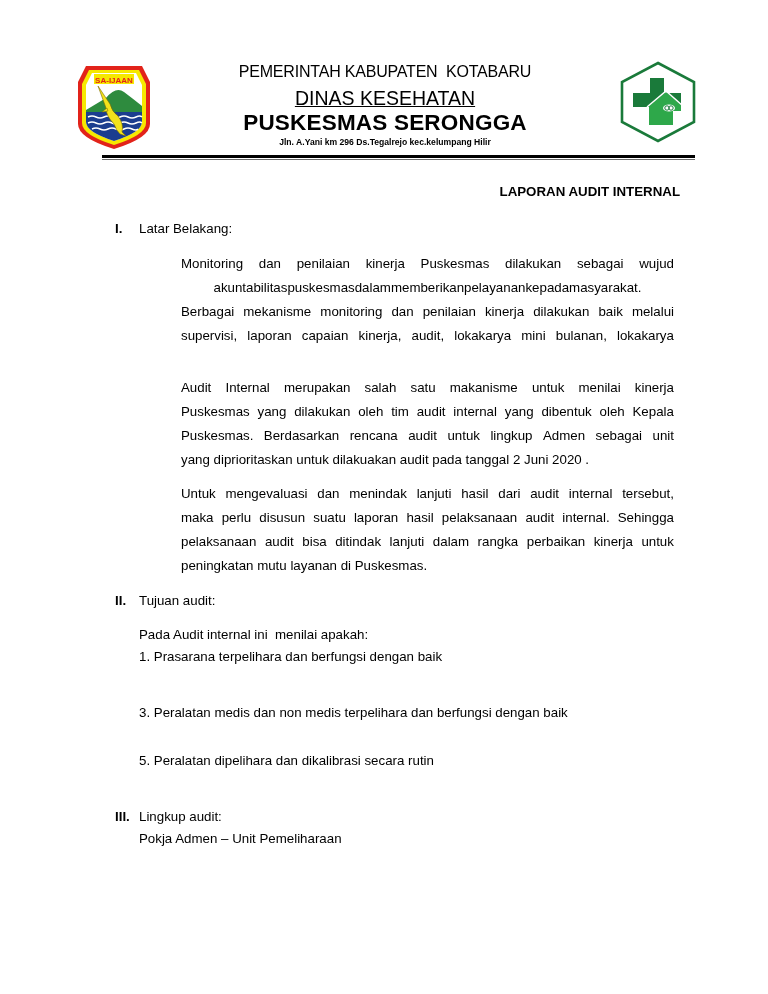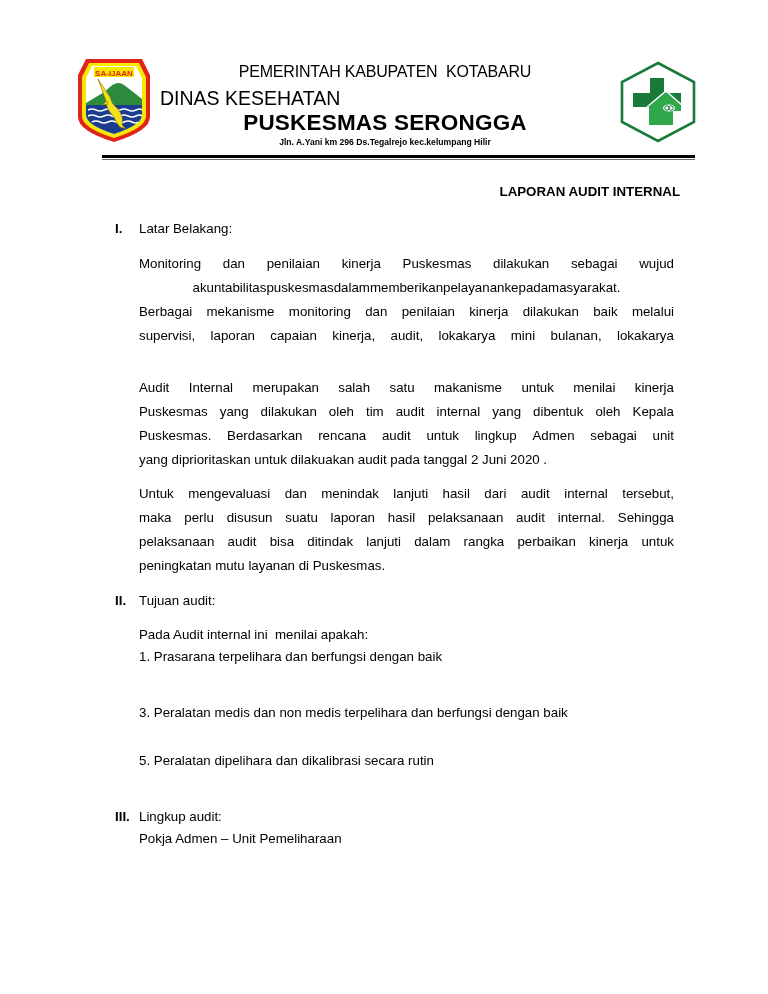--- a/index.html
+++ b/index.html
@@ -17,21 +17,21 @@
     }
     .page {
       position: absolute;
       left: 0; top: 0;
       width: 768px; height: 994px;
       background: #ffffff;
     }
     
     .logo-left {
       position: absolute;
-      left: 76px; top: 57px;
+      left: 76px; top: 64px;
       width: 76px; height: 86px;
     }
     .logo-right {
       position: absolute;
       left: 619px; top: 61px;
       width: 78px; height: 82px;
     }
     .lh-line1 {
       position: absolute;
       left: 160px; width: 450px;
@@ -39,23 +39,24 @@
       text-align: center;
       font-size: 16px;
       line-height: 28px;
       letter-spacing: -0.2px;
       white-space: pre;
     }
     .lh-line2 {
       position: absolute;
       left: 160px; width: 450px;
       top: 86px;
-      text-align: left;
+      text-align: center;
       font-size: 19.5px;
       line-height: 24px;
+      text-decoration: underline;
     }
     .lh-line3 {
       position: absolute;
       left: 160px; width: 450px;
       top: 109px;
       text-align: center;
       font-size: 22.5px;
       font-weight: bold;
       line-height: 28px;
       letter-spacing: 0.2px;
@@ -110,20 +111,21 @@
       width: 535px;
       font-size: 13.3px;
     }
     .para .ln {
       display: block;
       height: 24px;
       line-height: 16px;
       text-align: justify;
       text-align-last: justify;
       white-space: nowrap;
+      margin-left: 42px;
     }
     .para .ln.last {
       text-align-last: left;
     }
     .plain {
       position: absolute;
       left: 139px;
       font-size: 13.3px;
       line-height: 16px;
       white-space: pre;

